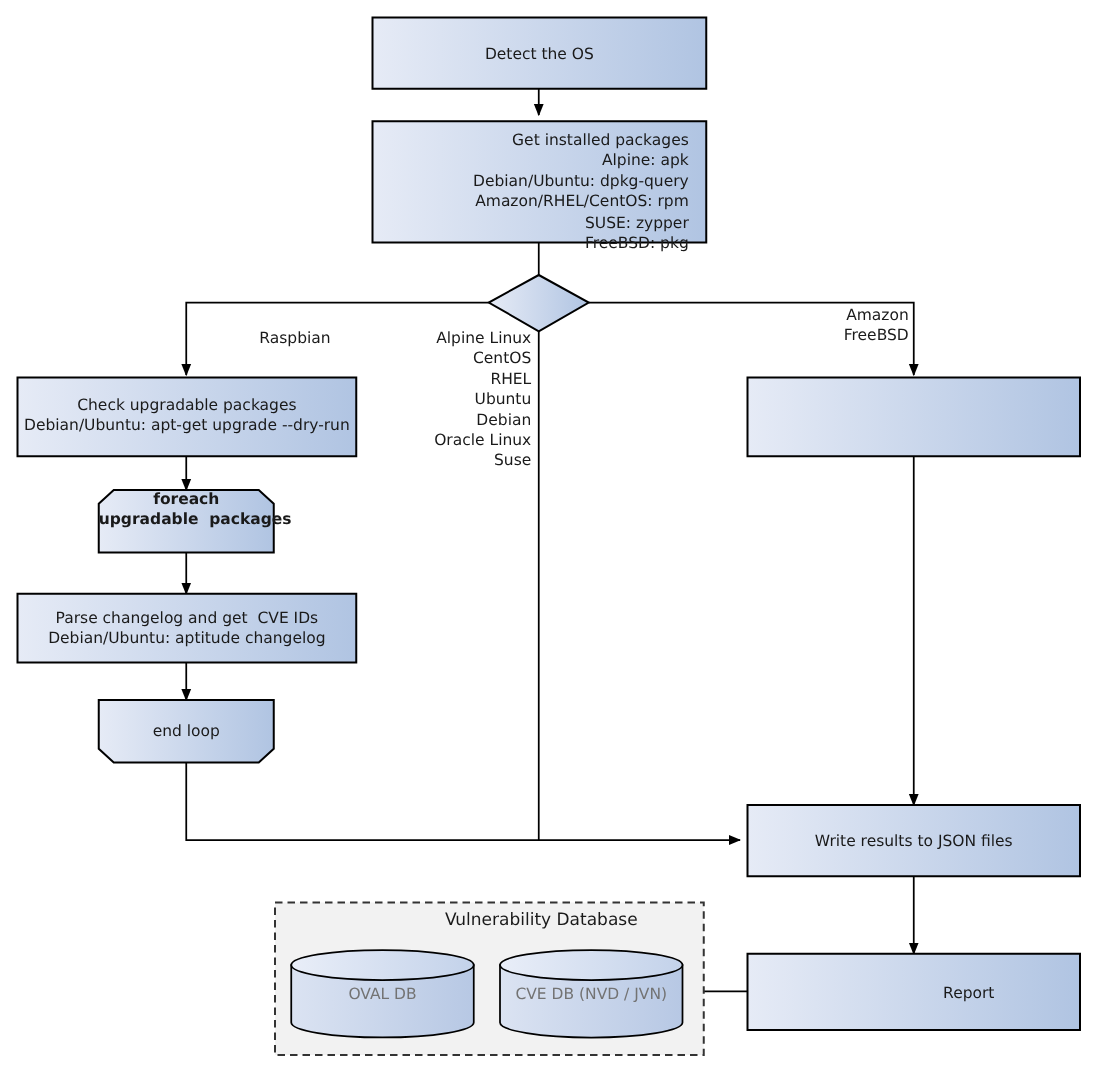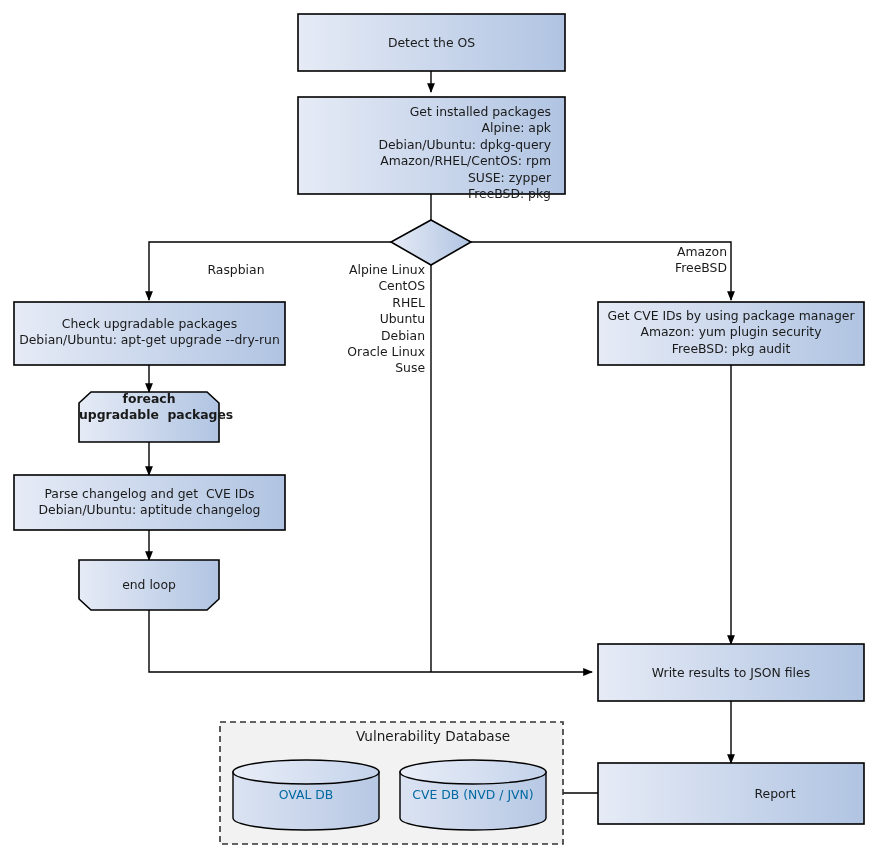--- a/index.html
+++ b/index.html
@@ -46,21 +46,21 @@
   .group-title {
     position: absolute;
     font-size: 13.6px;
     color: #1a1a1a;
     white-space: pre;
     text-align: center;
   }
   .db-label {
     position: absolute;
     font-size: 12.4px;
-    color: #0369a1;
+    color: #737373;
     white-space: pre;
     text-align: center;
   }
 </style>
 </head>
 <body>
 
 <div id="canvas">
 
   <svg class="layer" viewBox="0 0 881 857">
@@ -172,23 +172,20 @@
 Debian/Ubuntu: apt-get upgrade --dry-run</div>
 
   <div class="node-text t-center" style="left:79px; top:391px; width:140px;font-weight:bold;">foreach
 upgradable  packages</div>
 
   <div class="node-text t-center" style="left:14px; top:486px; width:271px;">Parse changelog and get  CVE IDs
 Debian/Ubuntu: aptitude changelog</div>
 
   <div class="node-text t-center" style="left:79px; top:577px; width:140px;">end loop</div>
 
-  <div class="node-text t-center" style="left:598px; top:308px; width:266px;">Get CVE IDs by using package manager
-Amazon: yum plugin security
-FreeBSD: pkg audit</div>
 
   <div class="node-text t-center" style="left:598px; top:665px; width:266px;">Write results to JSON files</div>
 
   <div class="node-text t-center" style="left:598px; top:786px; width:266px;padding-left:44px;">Report</div>
 
   <div class="group-title" style="left:303px; top:728px; width:260px;">Vulnerability Database</div>
 
   <div class="db-label" style="left:233px; top:787px; width:146px;">OVAL DB</div>
 
   <div class="db-label" style="left:400px; top:787px; width:146px;">CVE DB (NVD / JVN)</div>

